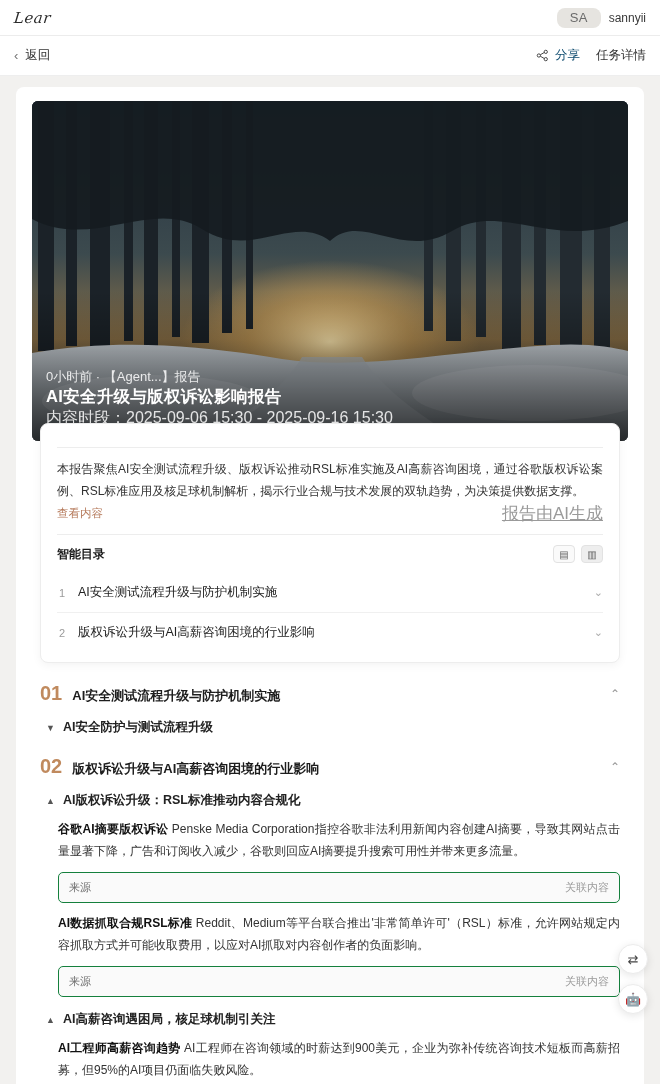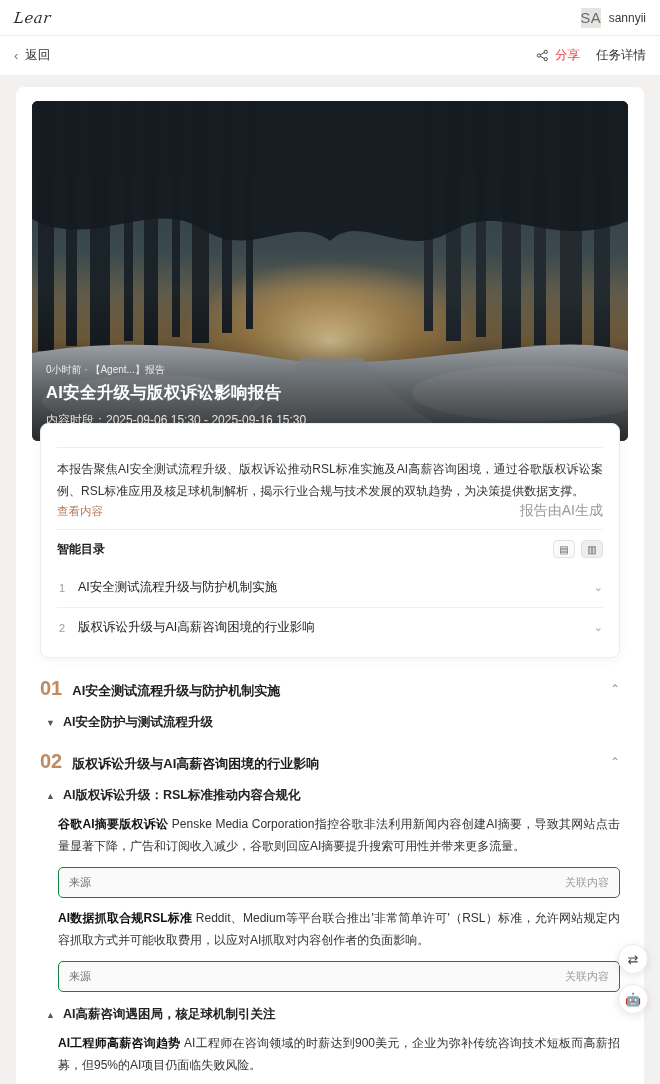--- a/index.html
+++ b/index.html
@@ -22,38 +22,38 @@
   .logo {
     font-family: "DejaVu Serif", serif;
     font-style: italic;
     font-size: 15px;
     letter-spacing: .5px;
     color: #2b2b2b;
     transform: skewX(-6deg);
   }
   .user { display: flex; align-items: center; gap: 8px; }
   .avatar {
-    width: 20px; height: 20px; border-radius: 0;
+    width: 44px; height: 20px; border-radius: 8px;
     background: #e6e4e0; color: #6b6b6b;
-    font-size: 15px; display: flex; align-items: center; justify-content: center;
+    font-size: 13px; display: flex; align-items: center; justify-content: center;
     letter-spacing: .3px;
   }
   .username { font-size: 12px; color: #3a3a3a; }
 
   
   .subbar {
     height: 40px; background: #ffffff;
     display: flex; align-items: center; justify-content: space-between;
     padding: 0 14px;
     border-bottom: 1px solid #eeeeee;
   }
   .back { display: flex; align-items: center; gap: 7px; font-size: 12.5px; color: #333; cursor: pointer; }
   .back .chev { font-size: 13px; color: #777; }
   .subbar-right { display: flex; align-items: center; gap: 16px; }
-  .share { display: flex; align-items: center; gap: 6px; font-size: 12.5px; color: #ef4444; }
+  .share { display: flex; align-items: center; gap: 6px; font-size: 12.5px; color: #0c4a6e; }
   .share-ic { width: 13px; height: 13px; }
   .task-detail { font-size: 12.5px; color: #333; }
 
   
   .content {
     position: absolute; top: 77px; left: 0; right: 0; bottom: 0;
     overflow: hidden;
     background: #f2f1ef;
     display: flex; justify-content: center;
   }
@@ -70,42 +70,42 @@
     position: relative; margin: 14px 16px 0 16px;
     height: 340px; border-radius: 6px; overflow: hidden;
     background: linear-gradient(#1e2830, #0f1519);
   }
   .hero-img { position: absolute; inset: 0; }
   .hero-overlay {
     position: absolute; left: 0; right: 0; bottom: 0; height: 150px;
     background: linear-gradient(to bottom, rgba(0,0,0,0), rgba(0,0,0,.72));
   }
   .hero-text { position: absolute; left: 14px; bottom: 12px; right: 14px; color: #fff; }
-  .hero-meta { font-size: 10px; opacity: .85; margin-bottom: 5px; }
+  .hero-meta { font-size: 13px; opacity: .85; }
   .hero-title { font-size: 16.5px; font-weight: bold; letter-spacing: .3px; }
-  .hero-range { font-size: 12px; opacity: .85; margin-top: 8px; }
+  .hero-range { font-size: 16px; opacity: .85; margin-top: 0; }
 
   
   .card {
     margin: -18px 24px 0 24px;
     background: #fff;
     border: 1px solid #ededed;
     border-radius: 8px;
     box-shadow: 0 2px 10px rgba(0,0,0,.05);
     padding: 14px 16px 10px 16px;
     position: relative; z-index: 3;
   }
   .card-h { font-size: 12px; font-weight: bold; color: #222; }
   .divider { height: 1px; background: #ededed; margin: 9px 0 10px 0; }
   .summary-body {
     font-size: 12px; line-height: 22px; color: #333; text-align: justify;
   }
   .card-foot { display: flex; align-items: center; justify-content: space-between; }
   .view-more { font-size: 11.5px; color: #b5795a; cursor: pointer; }
-  .ai-note { font-size: 14px; color: #9a9a9a; }
+  .ai-note { font-size: 17px; color: #9a9a9a; text-decoration: underline; }
   .toc-head { display: flex; align-items: center; justify-content: space-between; }
   .toc-title { font-size: 12px; font-weight: bold; }
   .toc-actions { display: flex; gap: 6px; }
   .toc-btn {
     width: 22px; height: 18px; border: 1px solid #e2e2e2; border-radius: 4px;
     display: flex; align-items: center; justify-content: center;
     font-size: 10px; color: #666; background: #fafafa;
   }
   .toc-btn.active { background: #eeeeee; }
   .toc-list { margin-top: 10px; }

